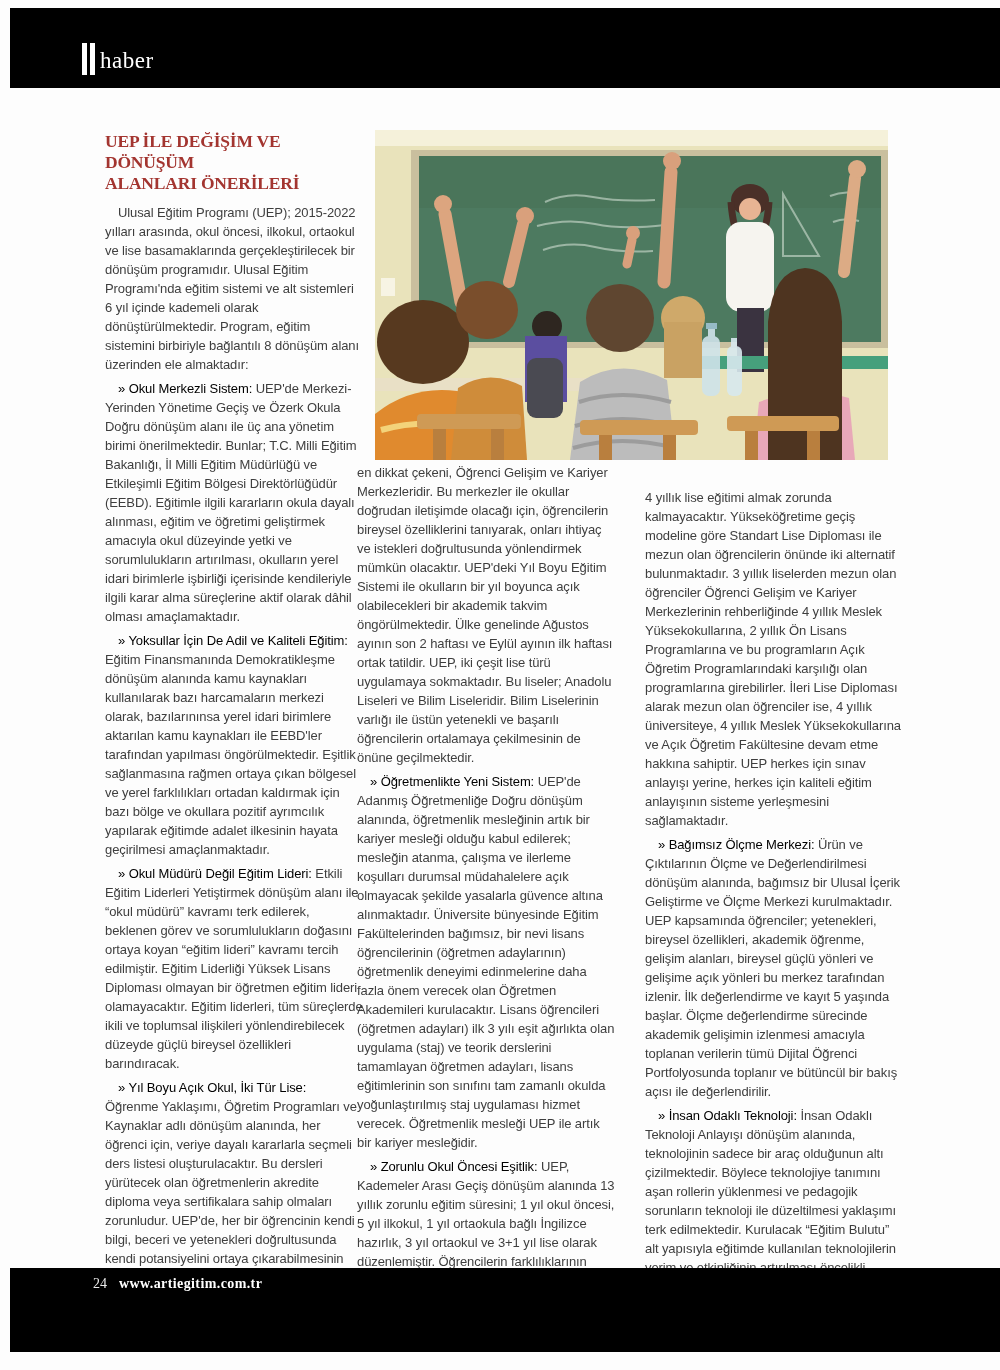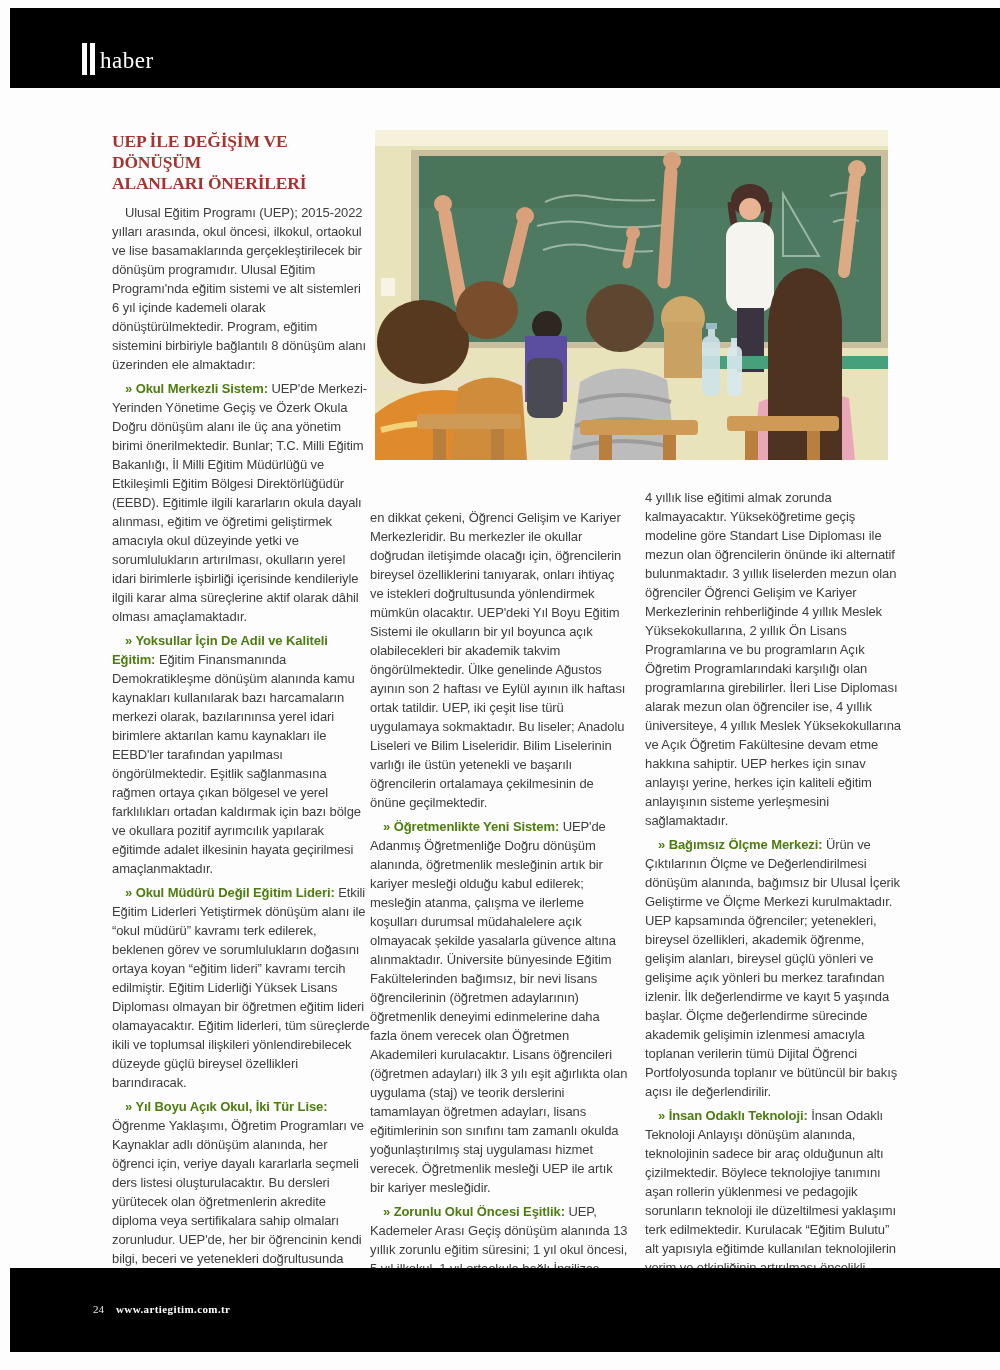--- a/index.html
+++ b/index.html
@@ -6,35 +6,35 @@
   .page{position:relative;width:1000px;height:1370px;background:#fdfdfd;overflow:hidden;
         font-family:"Liberation Sans",sans-serif;}
   
   .band{position:absolute;background:#000000;}
   .band-top{left:10px;top:8px;width:990px;height:80px;}
   .band-bottom{left:10px;top:1268px;width:990px;height:84px;}
   .logo-bars{position:absolute;left:72px;top:35px;display:flex;gap:3px;}
   .logo-bars i{display:block;width:5px;height:32px;background:#ffffff;}
   .brand{position:absolute;left:90px;top:40px;color:#ffffff;
          font-family:"Liberation Serif",serif;font-size:23px;letter-spacing:.5px;}
-  .footer-line{position:absolute;left:83px;top:35px;color:#ffffff;
-         font-family:"Liberation Serif",serif;font-size:11px;}
+  .footer-line{position:absolute;left:83px;top:8px;color:#ffffff;
+         font-family:"Liberation Serif",serif;font-size:14px;}
   .footer-line .pn{opacity:.92;margin-right:12px;font-weight:normal;}
   .footer-line .url{font-weight:bold;letter-spacing:.4px;}
   
   .col{position:absolute;width:258px;color:#3e3e3e;font-size:13px;line-height:19px;
        letter-spacing:-0.1px;text-align:left;}
-  .col-left{left:112px;top:131px;}
-  .col-mid{left:370px;top:463px;margin-top:45px;}
+  .col-left{left:105px;top:131px;}
+  .col-mid{left:357px;top:463px;}
   .col-right{left:645px;top:488px;}
   h1.title{margin:0 0 9px 0;font-family:"Liberation Serif",serif;font-weight:bold;
        font-size:17.5px;line-height:21px;color:#a33530;letter-spacing:-0.2px;}
   .col p{margin:0 0 5px 0;text-indent:13px;}
   .col p.cont{text-indent:0;}
-  .lead{color:#4d7c0f;font-weight:bold;}
+  .lead{color:#000000;font-weight:normal;}
   
   .photo{position:absolute;left:375px;top:130px;width:513px;height:330px;overflow:hidden;}
   .photo svg{display:block;}
 </style>
 </head>
 <body>
 
 <div class="page">
 
   <div class="band band-top">

